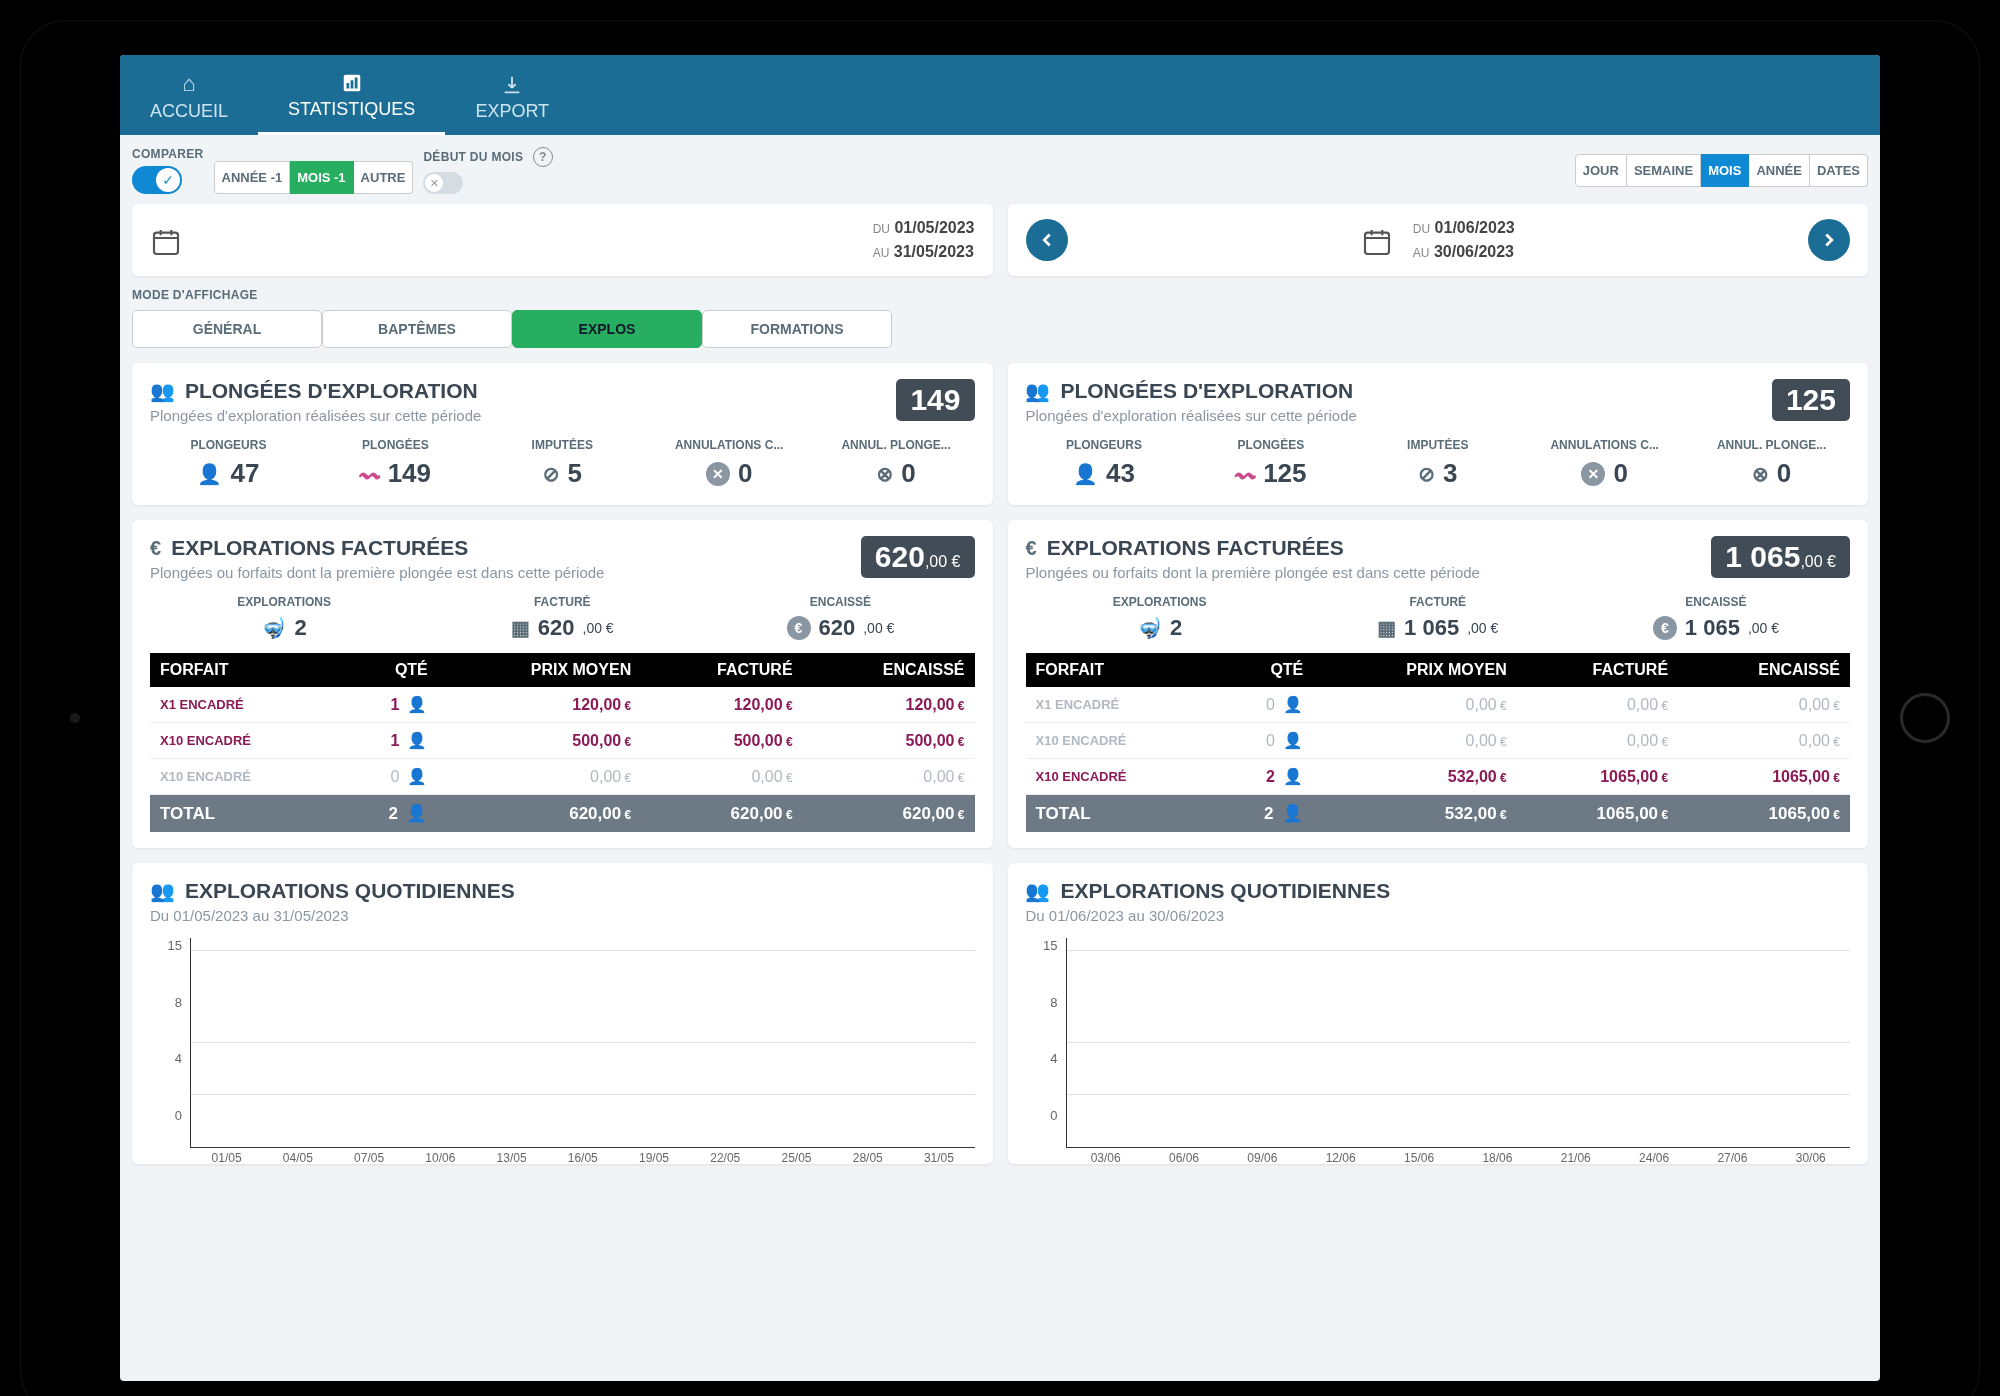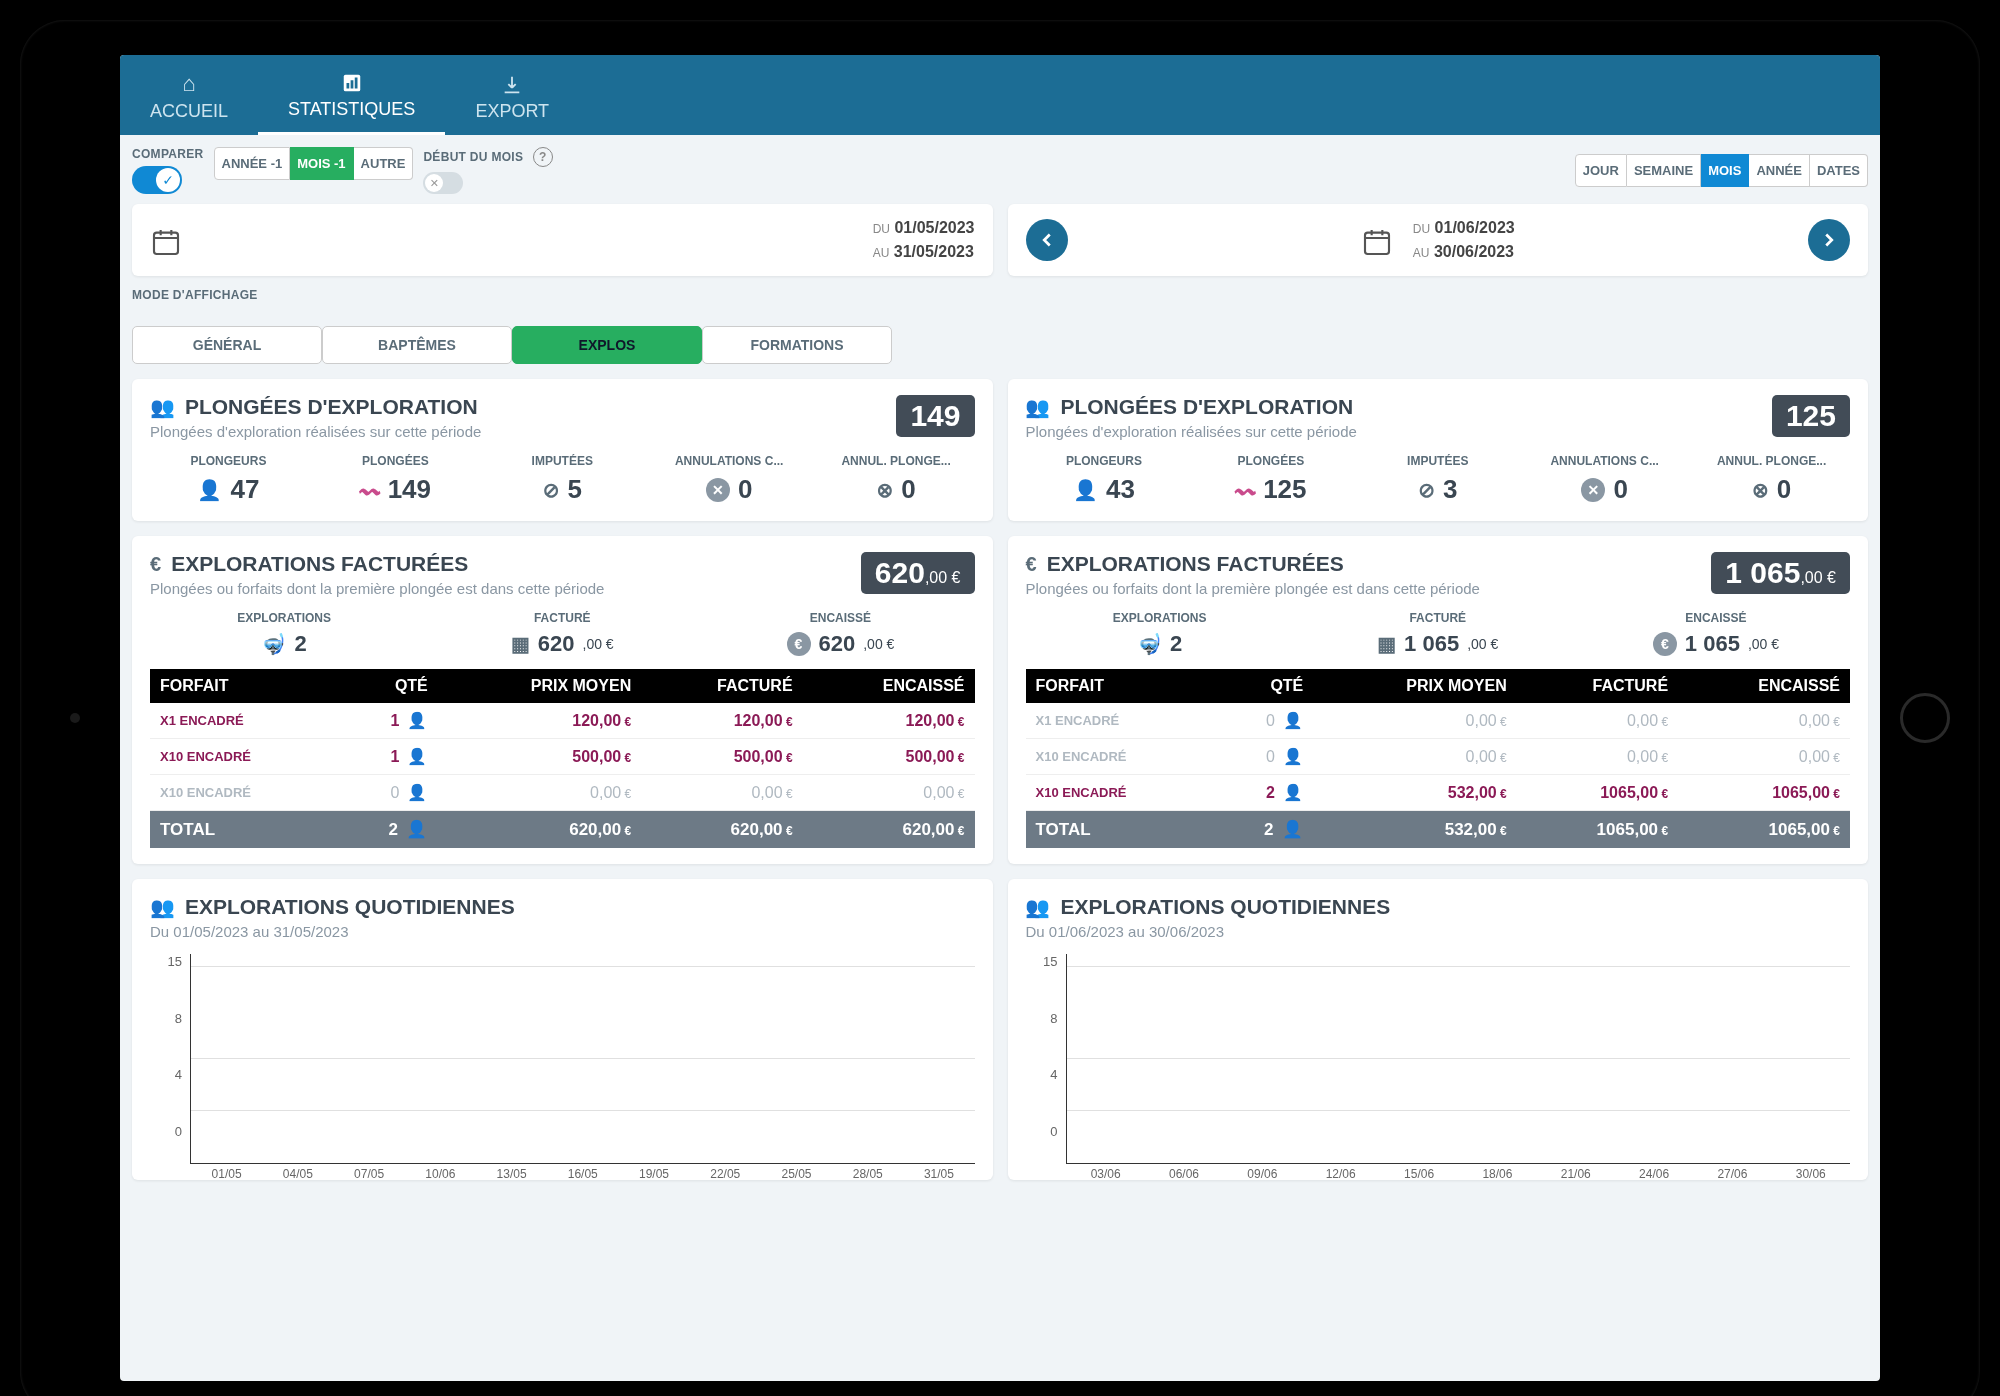--- a/index.html
+++ b/index.html
@@ -12,21 +12,21 @@
 .screen { background: #f0f4f7; width: 100%; height: 100%; border-radius: 4px; overflow: hidden; display: flex; flex-direction: column; }
 
 .top-nav { background: #1c6d95; display: flex; padding: 0; height: 80px; }
 .nav-item { color: #cde4ef; padding: 12px 30px 10px; text-align: center; cursor: pointer; font-size: 18px; display: flex; flex-direction: column; align-items: center; justify-content: center; gap: 4px; }
 .nav-item.active { border-bottom: 3px solid #fff; color: #fff; }
 .nav-icon { font-size: 22px; }
 
 .content { flex: 1; overflow-y: auto; padding: 12px; }
 
 .controls-row { display: flex; align-items: center; gap: 10px; margin-bottom: 10px; }
-.controls-left { display: flex; align-items: flex-start; gap: 10px; }
+.controls-left { display: flex; align-items: flex-end; gap: 10px; }
 .controls-right { margin-left: auto; display: flex; gap: 5px; }
 
 .ctrl-group { display: flex; flex-direction: column; }
 .ctrl-label { font-size: 12px; color: #5a6c78; font-weight: 600; margin-bottom: 5px; letter-spacing: 0.3px; }
 .toggle { width: 50px; height: 28px; background: #1089d4; border-radius: 14px; position: relative; cursor: pointer; }
 .toggle-knob { position: absolute; right: 2px; top: 2px; width: 24px; height: 24px; background: #fff; border-radius: 50%; display: flex; align-items: center; justify-content: center; color: #1089d4; font-size: 14px; }
 
 .btn-group { display: flex; }
 .btn-seg { padding: 8px 7px; border: 1px solid #ccc; background: #fff; color: #5a6c78; font-size: 13px; cursor: pointer; font-weight: 600; }
 .btn-seg:first-child { border-radius: 4px 0 0 4px; }
@@ -40,21 +40,21 @@
 .mini-toggle-knob { position: absolute; left: 2px; top: 2px; width: 18px; height: 18px; background: #fff; border-radius: 50%; display: flex; align-items: center; justify-content: center; font-size: 11px; color: #999; }
 
 .date-row { display: flex; gap: 15px; margin-bottom: 12px; }
 .date-panel { flex: 1; background: #fff; border-radius: 6px; padding: 12px 18px; display: flex; align-items: center; gap: 20px; box-shadow: 0 1px 3px rgba(0,0,0,0.08); }
 .date-panel.left { justify-content: space-between; }
 .date-panel .cal-icon { font-size: 32px; color: #555; }
 .date-text { font-size: 16px; color: #444; font-weight: 600; line-height: 1.5; }
 .date-text small { font-size: 12px; color: #888; font-weight: 500; }
 .nav-circle { width: 42px; height: 42px; background: #1c6d95; border-radius: 50%; color: #fff; display: flex; align-items: center; justify-content: center; font-size: 22px; cursor: pointer; flex-shrink: 0; }
 
-.mode-label { font-size: 12px; color: #5a6c78; font-weight: 600; margin-bottom: 24px; letter-spacing: 0.3px; }
+.mode-label { font-size: 12px; color: #5a6c78; font-weight: 600; margin-bottom: 8px; letter-spacing: 0.3px; }
 .mode-row { display: flex; gap: 0; margin-bottom: 15px; }
 .mode-btn { flex: 0 0 190px; padding: 10px; border: 1px solid #ccc; background: #fff; color: #5a6c78; font-size: 14px; font-weight: 600; border-radius: 5px; cursor: pointer; text-align: center; }
 .mode-btn.active { background: #27ae60; color: #0f172a; border-color: #27ae60; }
 
 .compare-grid { display: grid; grid-template-columns: 1fr 1fr; gap: 15px; }
 
 .card { background: #fff; border-radius: 6px; padding: 16px 18px; box-shadow: 0 1px 3px rgba(0,0,0,0.08); }
 .card-header { display: flex; align-items: flex-start; justify-content: space-between; margin-bottom: 14px; }
 .card-title-wrap { flex: 1; }
 .card-title { font-size: 21px; font-weight: 700; color: #3a4651; display: flex; align-items: center; gap: 10px; }

